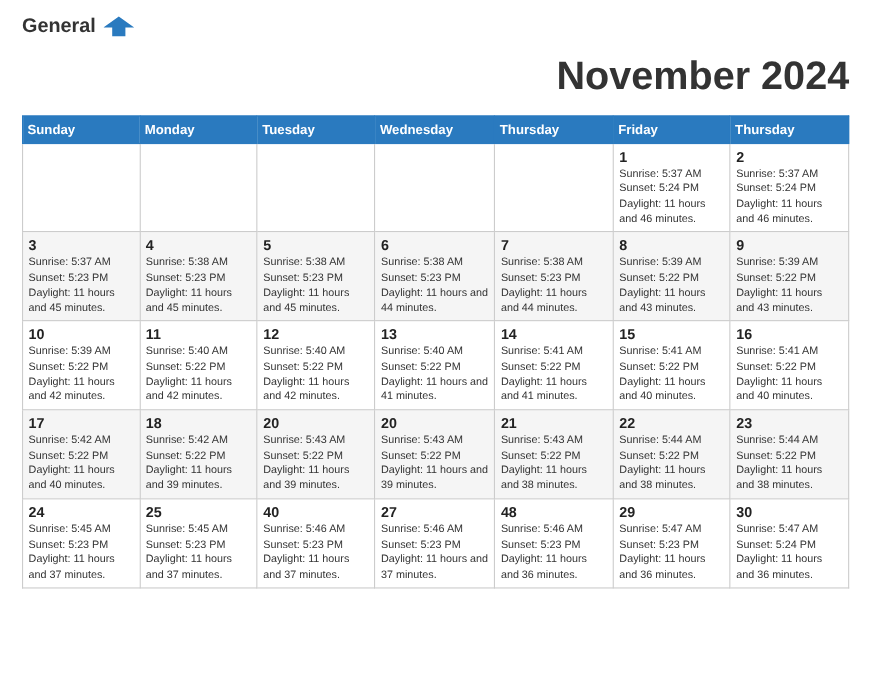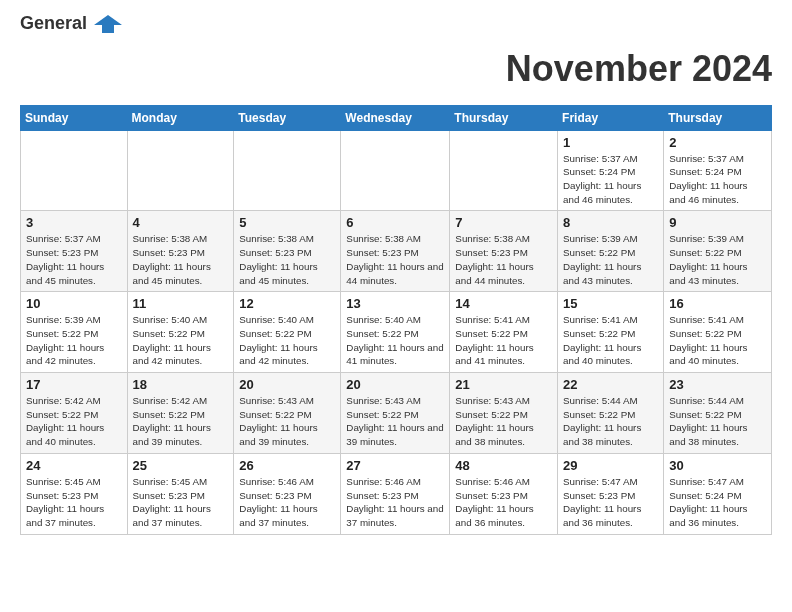--- a/index.html
+++ b/index.html
@@ -292,21 +292,21 @@
 Sunset: 5:23 PM
 Daylight: 11 hours and 37 minutes.</div>
           </td>
           <td>
             <span class="day-num">25</span>
             <div class="day-info" style="white-space: pre-line;">Sunrise: 5:45 AM
 Sunset: 5:23 PM
 Daylight: 11 hours and 37 minutes.</div>
           </td>
           <td>
-            <span class="day-num">26</span>
+            <span class="day-num">40</span>
             <div class="day-info" style="white-space: pre-line;">Sunrise: 5:46 AM
 Sunset: 5:23 PM
 Daylight: 11 hours and 37 minutes.</div>
           </td>
           <td>
             <span class="day-num">27</span>
             <div class="day-info" style="white-space: pre-line;">Sunrise: 5:46 AM
 Sunset: 5:23 PM
 Daylight: 11 hours and 37 minutes.</div>
           </td>

